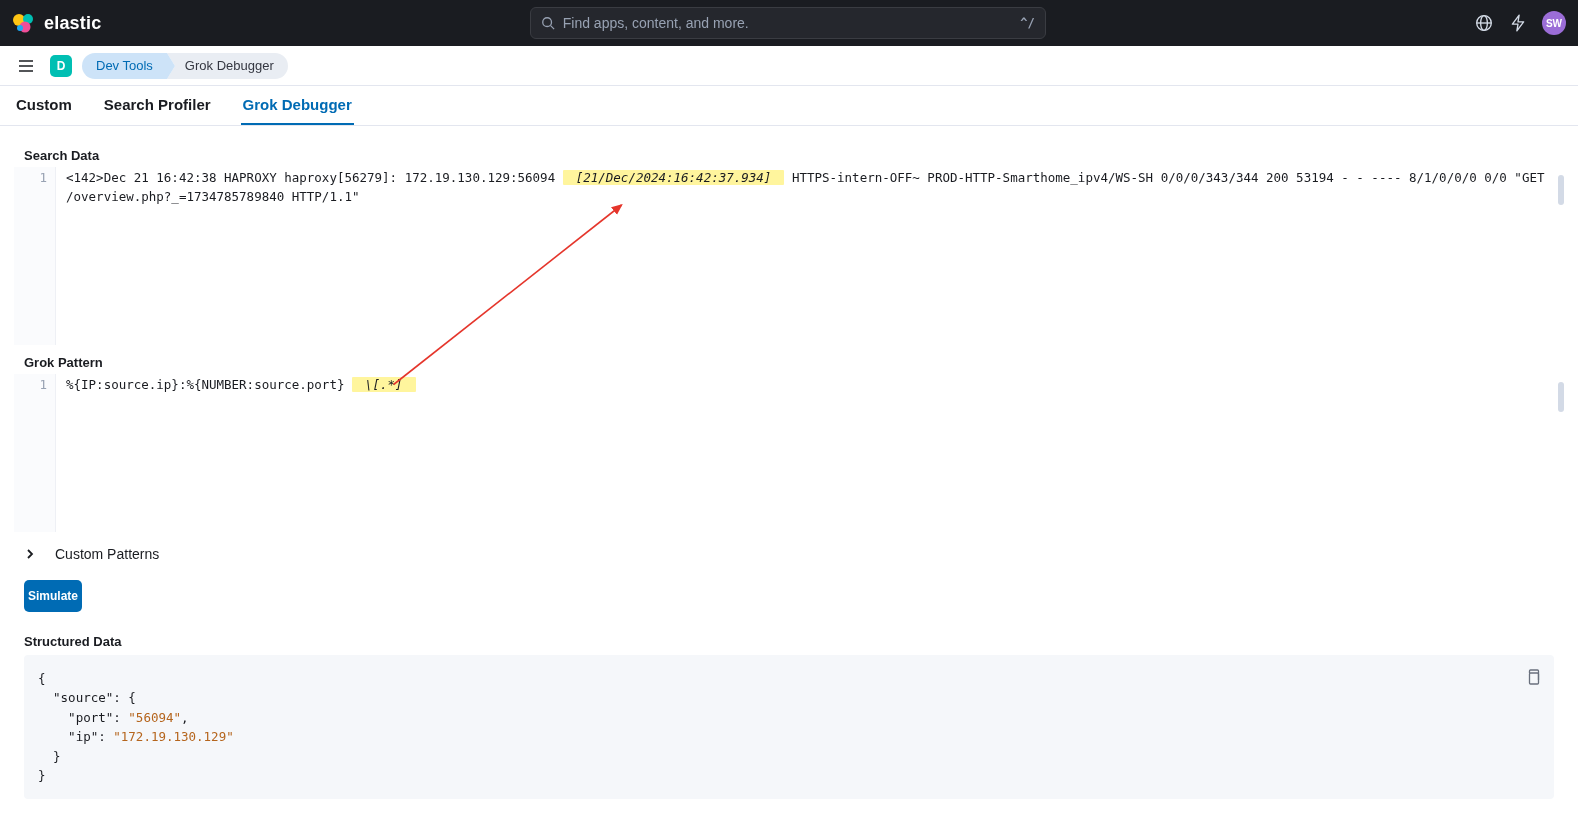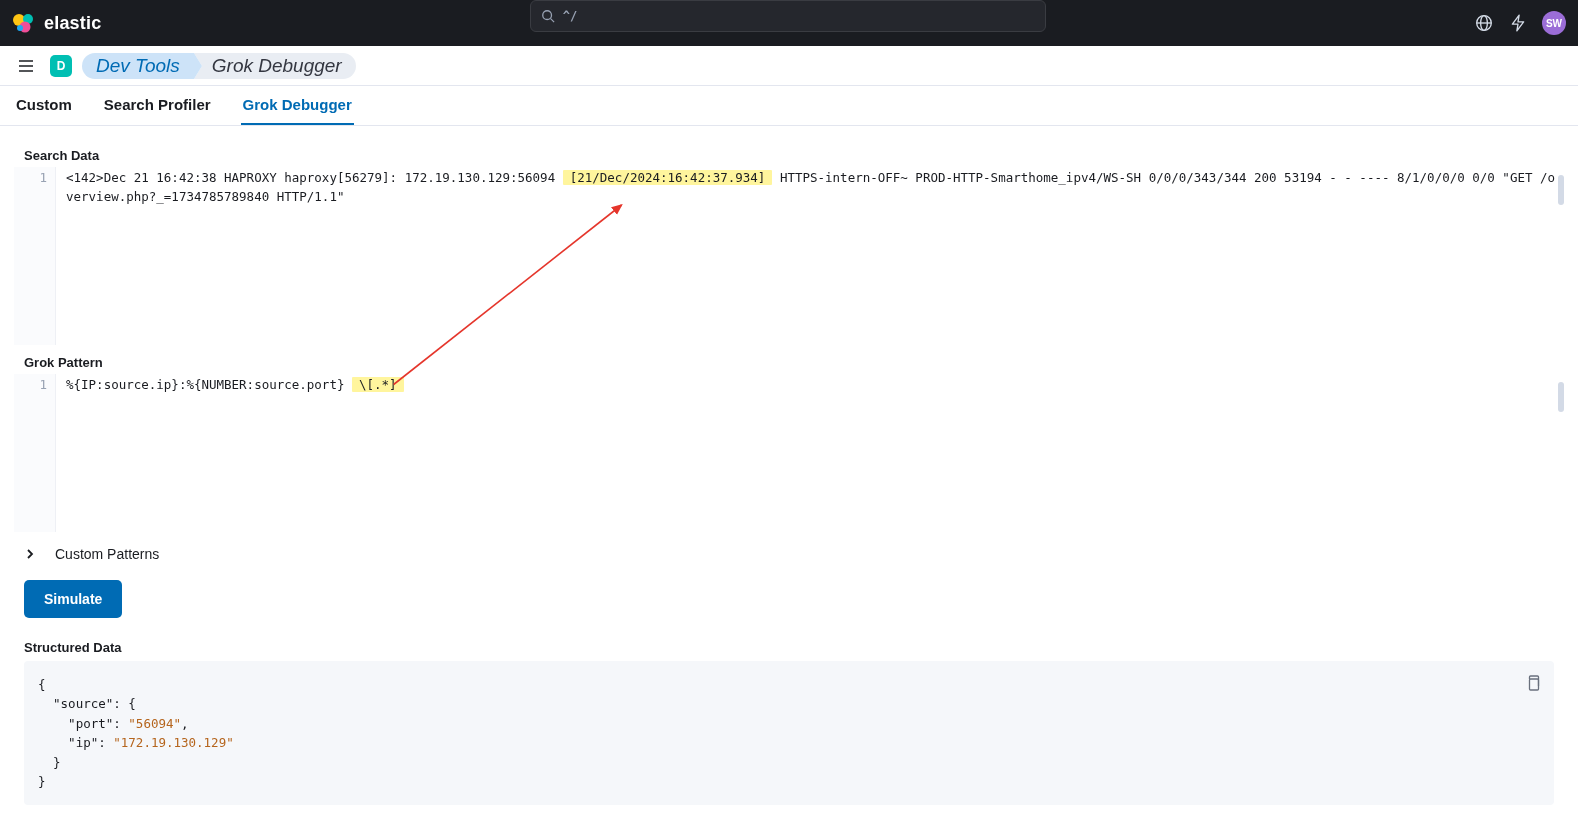--- a/index.html
+++ b/index.html
@@ -1,62 +1,62 @@
 <!DOCTYPE html>
 <html><head>
 <meta charset="utf-8">
 <style>
   * { box-sizing: border-box; margin: 0; padding: 0; }
   body { font-family: -apple-system, BlinkMacSystemFont, "Segoe UI", Helvetica, Arial, sans-serif; font-size: 14px; color: #1a1c21; background: #fff; }
   
-  .topbar { background: #1a1c21; height: 46px; display: flex; padding: 0 12px; color: #fff; }
+  .topbar { background: #1a1c21; height: 46px; display: flex; align-items: center; padding: 0 12px; color: #fff; }
   .logo-wrap { display: flex; align-items: center; gap: 8px; }
   .logo-svg { width: 24px; height: 24px; }
   .brand { font-size: 18px; font-weight: 600; letter-spacing: 0.2px; }
   .search-wrap { flex: 1; display: flex; justify-content: center; }
   .search-box { background: #25272d; border: 1px solid #3a3c42; border-radius: 6px; height: 32px; width: 516px; display: flex; align-items: center; padding: 0 10px; color: #98a2b3; position: relative; }
   .search-box .srch-icon { margin-right: 8px; display: inline-flex; }
   .search-box .placeholder { flex: 1; color: #98a2b3; font-size: 14px; }
   .search-box .kbd { font-family: Menlo, monospace; font-size: 12px; color: #98a2b3; font-weight: 700; }
   .top-right { display: flex; align-items: center; gap: 14px; }
   .top-ico { width: 20px; height: 20px; display: inline-flex; align-items: center; justify-content: center; color: #d3dae6; }
   .avatar { width: 24px; height: 24px; border-radius: 50%; background: #9b6dd7; color: #fff; font-size: 10px; font-weight: 600; display: flex; align-items: center; justify-content: center; }
 
   .subbar { height: 40px; border-bottom: 1px solid #e3e6ef; display: flex; align-items: center; padding: 0 12px; gap: 10px; }
   .menu-btn { width: 28px; height: 28px; display: flex; align-items: center; justify-content: center; cursor: pointer; border-radius: 4px; }
   .space-badge { width: 22px; height: 22px; border-radius: 5px; background: #00bfb3; color: #fff; font-size: 12px; font-weight: 700; display: flex; align-items: center; justify-content: center; }
   .crumbs { display: flex; align-items: center; gap: 0; }
-  .crumb { height: 26px; display: flex; align-items: center; padding: 0 14px 0 18px; font-size: 19px; position: relative; background: #e9edf3; color: #343741; font-style: italic; }
+  .crumb { height: 26px; display: flex; align-items: center; padding: 0 14px 0 18px; font-size: 13px; position: relative; background: #e9edf3; color: #343741; }
   .crumb.first { background: #cde3f8; color: #006bb4; border-radius: 13px 0 0 13px; padding-left: 14px; }
   .crumb.last { border-radius: 0 13px 13px 0; }
   .crumb.first::after { content: ""; position: absolute; right: -8px; top: 0; width: 0; height: 0; border-top: 13px solid transparent; border-bottom: 13px solid transparent; border-left: 8px solid #cde3f8; z-index: 2; }
   .crumb.last::before { content: ""; position: absolute; left: 0; top: 0; width: 0; height: 0; border-top: 13px solid transparent; border-bottom: 13px solid transparent; border-left: 8px solid #fff; }
 
   .tabs { display: flex; align-items: center; gap: 28px; padding: 0 14px; border-bottom: 1px solid #e3e6ef; height: 40px; }
   .tab { font-size: 15px; font-weight: 700; color: #1a1c21; padding: 0 2px; height: 100%; display: flex; align-items: center; border-bottom: 2px solid transparent; cursor: pointer; }
   .tab.active { color: #006bb4; border-bottom-color: #006bb4; }
   .beta-badge { font-size: 10px; letter-spacing: 0.5px; border: 1px solid #c9cdd6; border-radius: 3px; padding: 1px 5px; color: #69707d; margin-left: 6px; font-weight: 700; }
 
   .main { padding: 12px 14px 24px; }
   .section-label { font-size: 13px; font-weight: 700; color: #1a1c21; margin: 10px 0 4px 10px; }
   
   .editor { border: none; background: #fff; font-family: Menlo, Consolas, monospace; font-size: 12.5px; line-height: 1.5; position: relative; display: flex; }
   .editor.sample { height: 178px; }
   .editor.pattern { height: 158px; }
   .gutter { width: 42px; background: #fafbfd; border-right: 1px solid #eef0f5; text-align: right; padding: 2px 8px 0 0; color: #98a2b3; user-select: none; }
   .code-area { flex: 1; padding: 2px 6px 0 10px; white-space: pre-wrap; word-break: break-all; position: relative; }
   .scroll-hint { position: absolute; right: 0; top: 8px; width: 6px; height: 30px; background: #d3dae6; border-radius: 3px; }
-  .hl { background: #fff59d; border-radius: 1px; padding: 0 7px; }
+  .hl { background: #fff59d; border-radius: 1px; padding: 0 13px; font-style: italic; }
 
   .arrow-overlay { position: absolute; pointer-events: none; left: 0; top: 0; width: 100%; height: 100%; z-index: 10; }
 
   .custom-patterns { display: flex; align-items: center; gap: 19px; font-size: 14px; padding: 14px 0 18px 10px; cursor: pointer; }
   .chev { display: inline-flex; }
 
-  .simulate-btn { background: #006bb4; color: #fff; border: none; border-radius: 5px; height: 38px; padding: 0 20px; font-size: 14px; font-weight: 600; cursor: pointer; margin-left: 10px; }
+  .simulate-btn { background: #006bb4; color: #fff; border: none; border-radius: 5px; height: 32px; padding: 0 4px; font-size: 12px; font-weight: 600; cursor: pointer; margin-left: 10px; }
 
   .output-box { background: #f5f7fa; border-radius: 4px; padding: 14px; margin: 6px 10px 0 10px; font-family: Menlo, Consolas, monospace; font-size: 12.5px; line-height: 1.55; white-space: pre; position: relative; }
   .copy-ico { position: absolute; right: 14px; top: 14px; color: #69707d; cursor: pointer; }
   .j-key { color: #1a1c21; }
   .j-str { color: #b5651d; }
   .j-num { color: #b5651d; }
 
   .content-wrap { position: relative; }
 </style>
 </head>
@@ -73,20 +73,21 @@
     <span class="brand">elastic</span>
   </div>
   <div class="search-wrap">
     <div class="search-box">
       <span class="srch-icon">
         <svg width="14" height="14" viewBox="0 0 16 16" fill="none" stroke="#98a2b3" stroke-width="1.5">
             <circle cx="7" cy="7" r="5"></circle>
             <line x1="11" y1="11" x2="15" y2="15"></line>
           </svg>
       </span>
+      <span class="placeholder">Find apps, content, and more.</span>
       <span class="kbd">^/</span>
     </div>
   </div>
   <div class="top-right">
     <span class="top-ico">
       <svg width="18" height="18" viewBox="0 0 16 16" fill="none" stroke="#d3dae6" stroke-width="1.2">
           <circle cx="8" cy="8" r="6.5"></circle>
           <ellipse cx="8" cy="8" rx="3" ry="6.5"></ellipse>
           <line x1="1.5" y1="8" x2="14.5" y2="8"></line>
         </svg>

